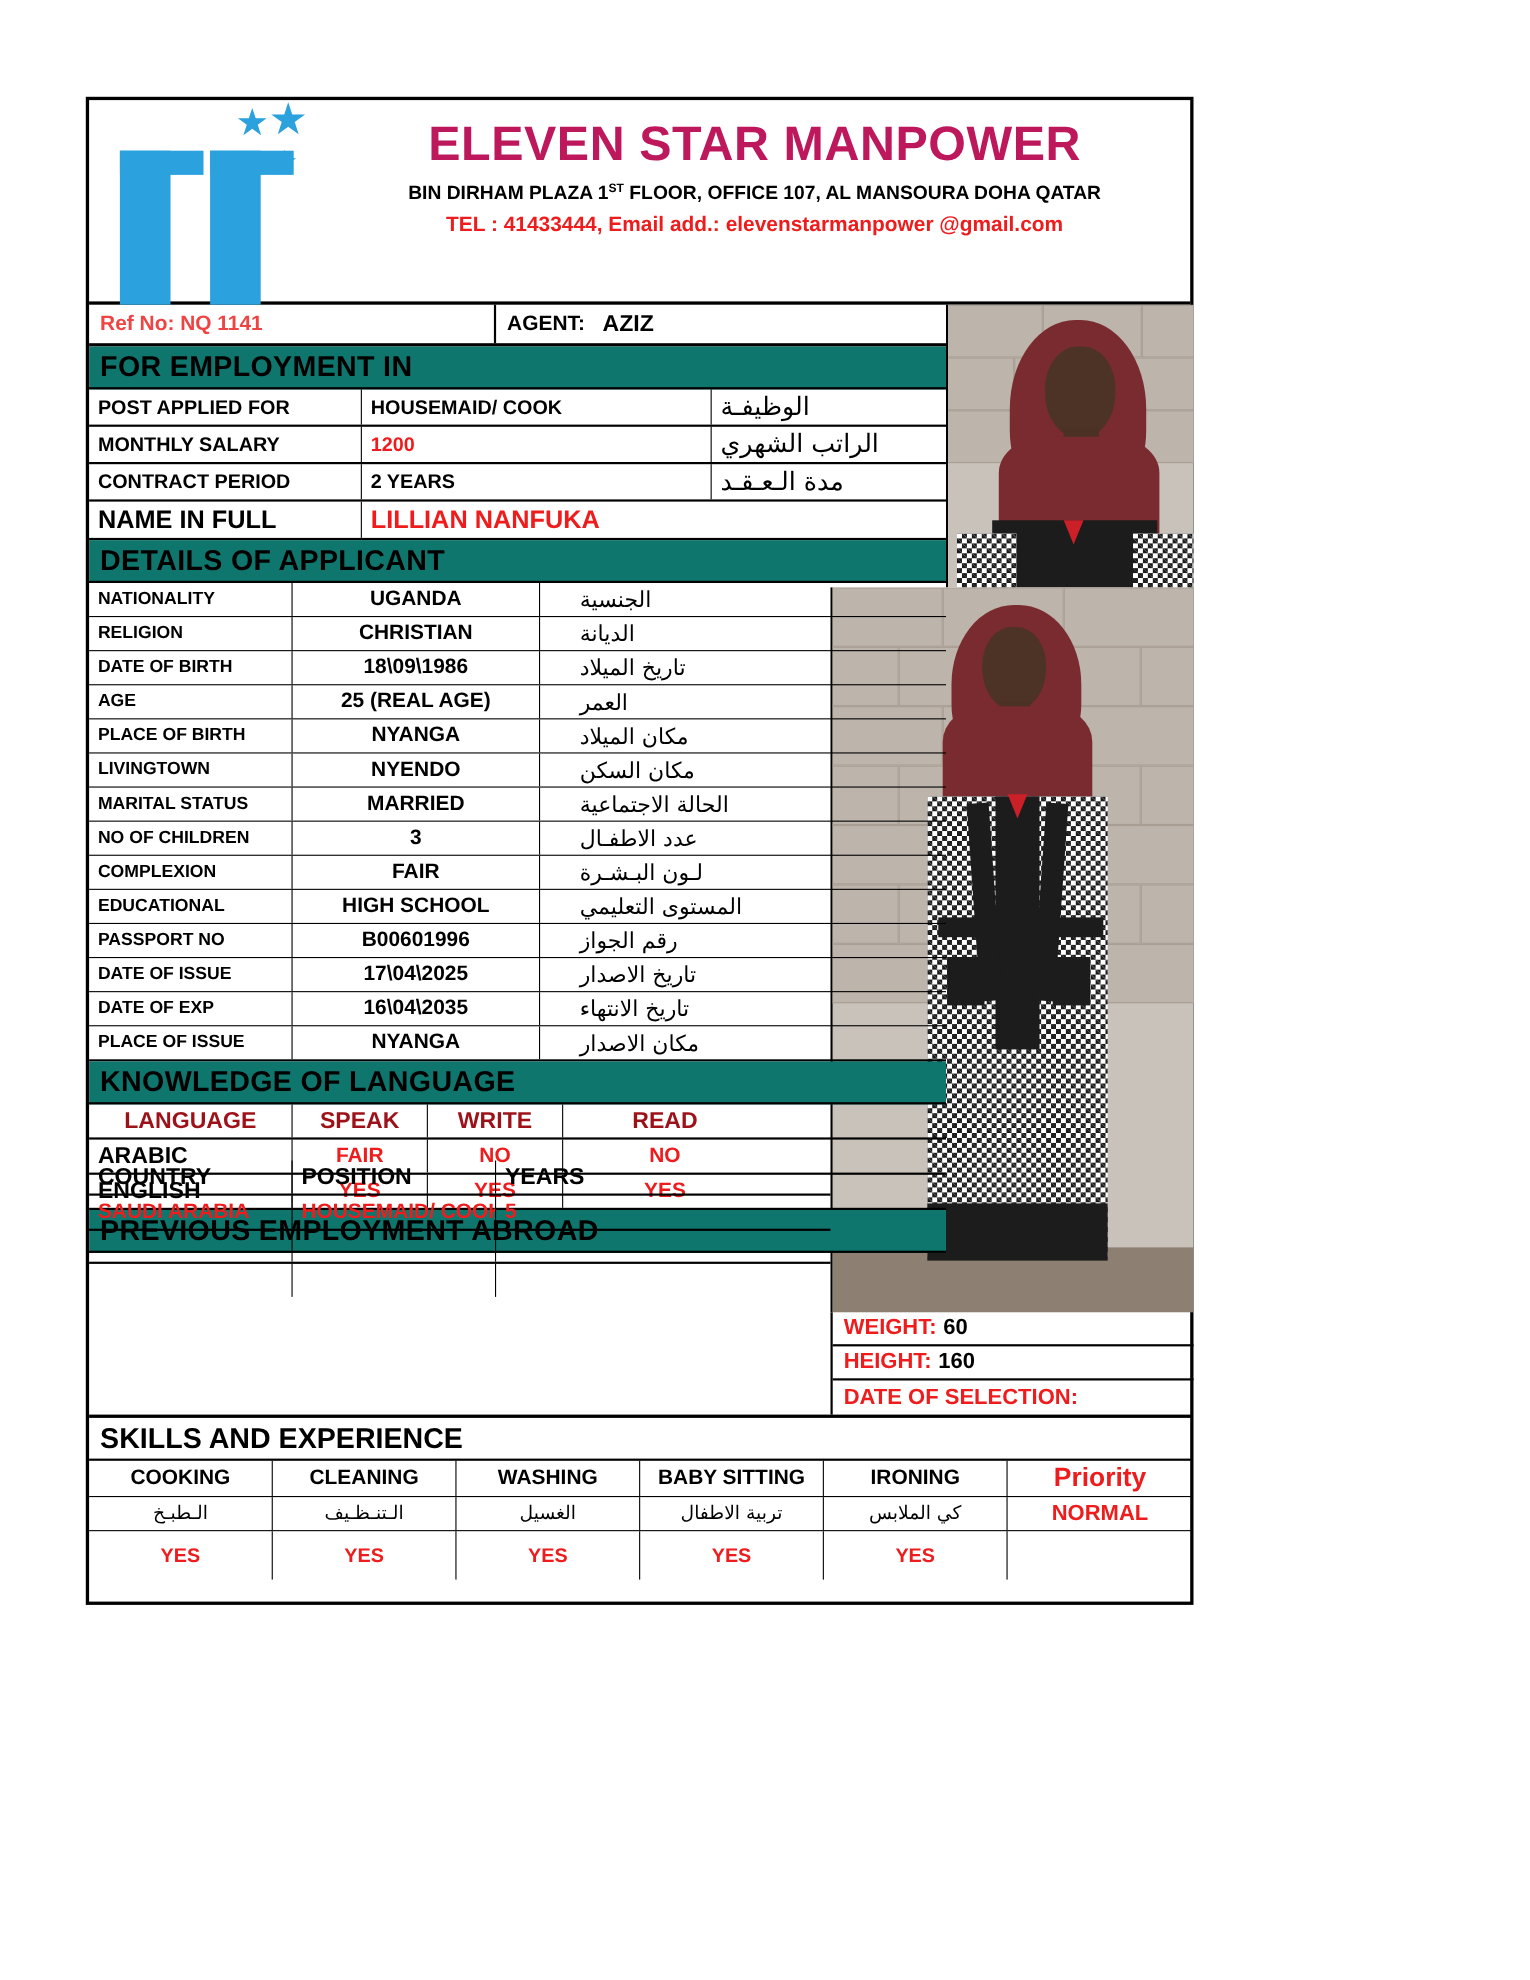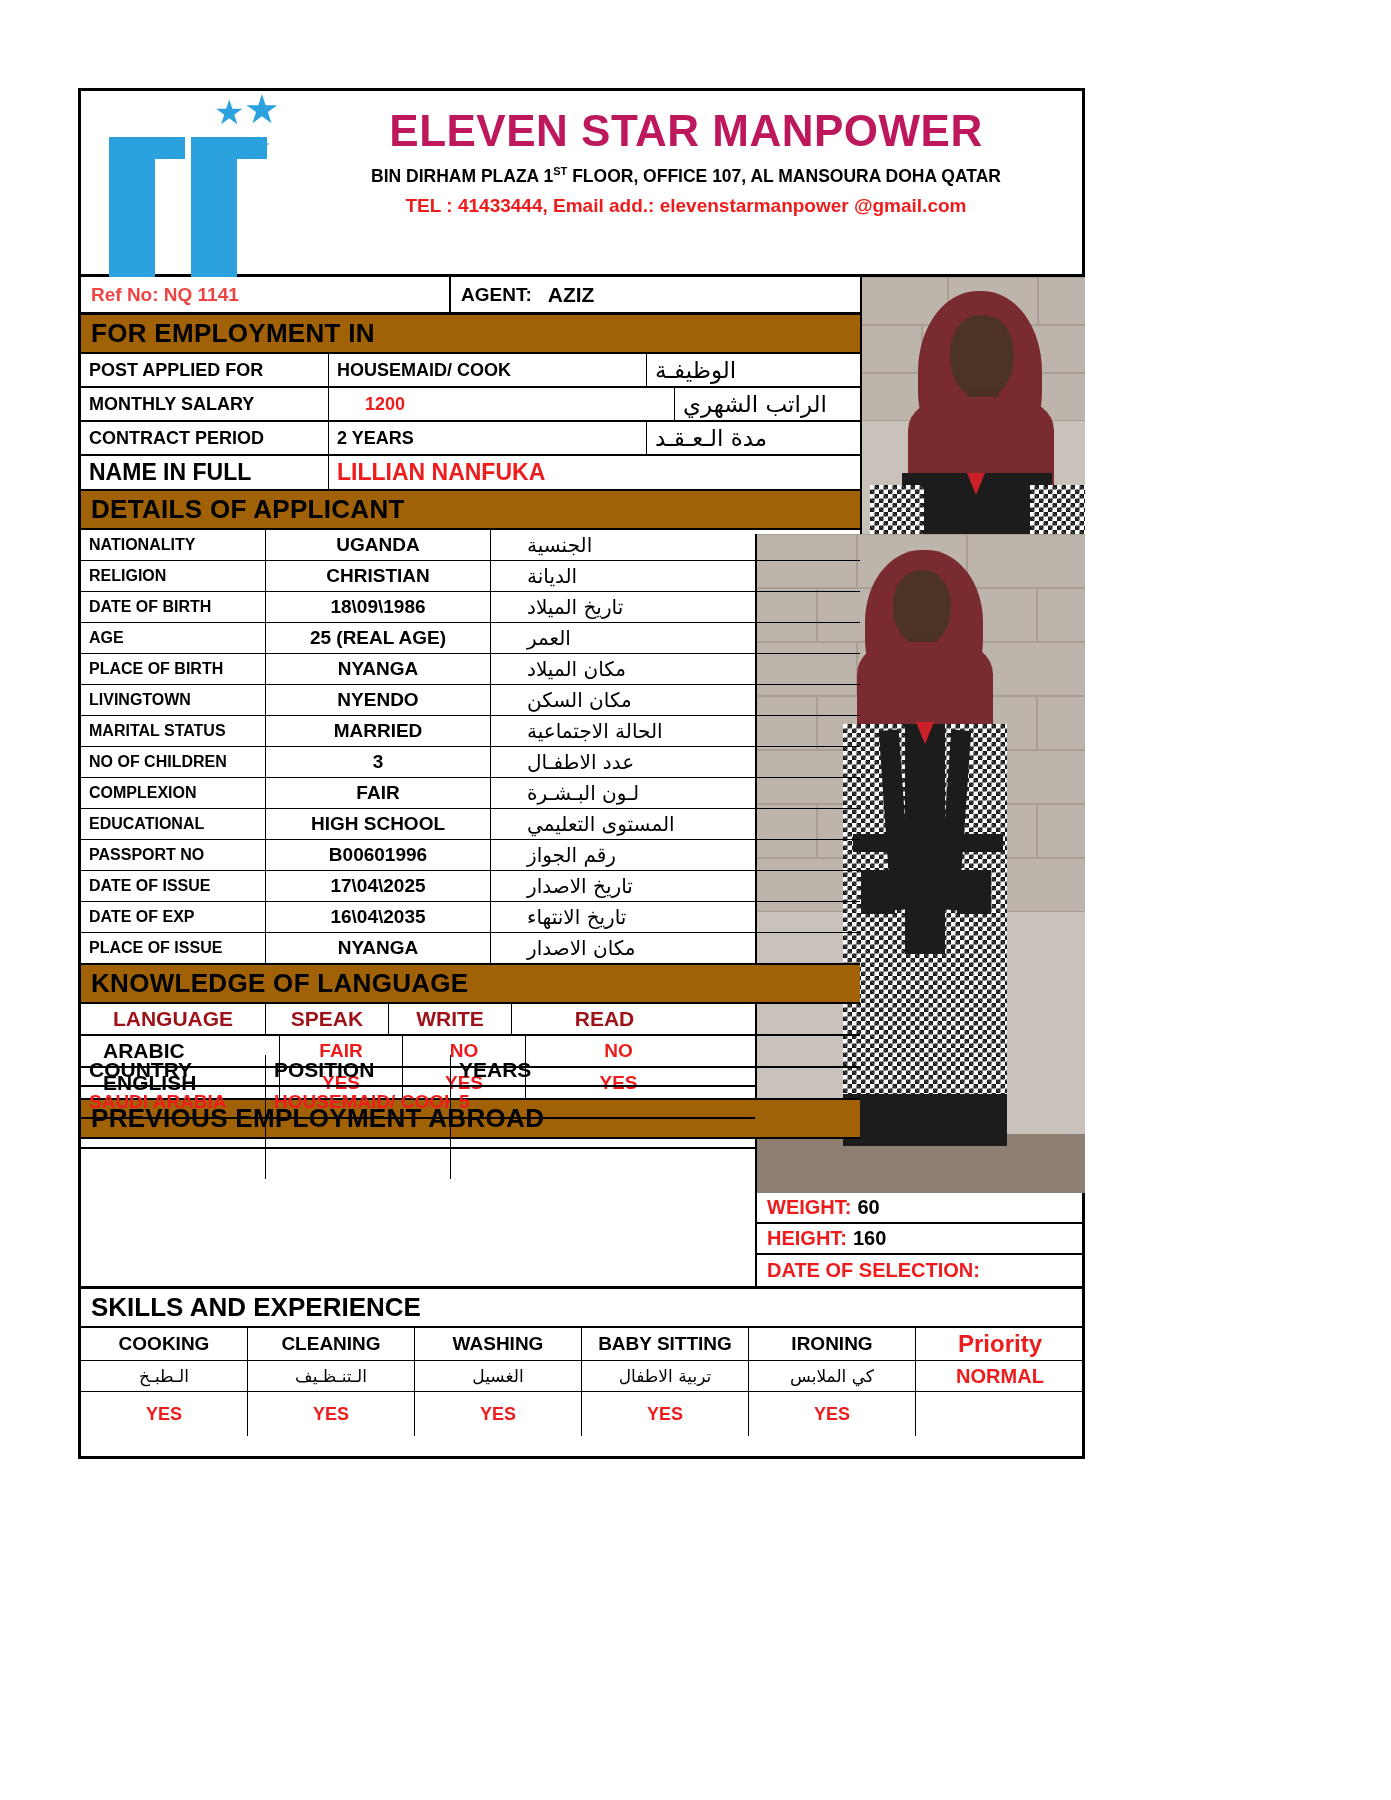--- a/index.html
+++ b/index.html
@@ -117,21 +117,21 @@
     white-space: nowrap;
   }
   .cell.thin { border-right: 1.5px solid #000; }
 
   .section-title {
     font-size: 26px;
     font-weight: bold;
     letter-spacing: 0.3px;
     padding: 3px 10px;
     border-bottom: 2.5px solid #000;
-    background: #a16207;
+    background: #0f766e;
   }
 
   .ref-row { display: flex; border-bottom: 3px solid #000; height: 38px; }
   .ref-cell {
     width: 370px;
     border-right: 2px solid #000;
     display: flex; align-items: center;
     padding-left: 10px;
     font-weight: bold; font-size: 19px;
     color: #ef4444;
@@ -159,21 +159,21 @@
              font-family: "DejaVu Sans", sans-serif; font-weight: normal; font-size: 20px; padding-right: 6px; margin-left: 28px; }
 
   .det-rows .row { border-bottom: 1.5px solid #000; }
 
   
   .lang-head .cell { color: #9d1118; font-size: 21px; justify-content: center; }
   .lang-head .lcell0 { color: #9d1118; }
   .lcell0 { width: 185px; justify-content: flex-start; font-size: 21px; }
   .lcell  { width: 123px; justify-content: center; font-size: 19px; color:#ee1c1c; }
   .lcell-wide { width: 185px; justify-content: center; font-size: 19px; color:#ee1c1c; }
-  .lang-row .lcell0 { color: #000; font-size: 21px; margin-left: 14px; }
+  .lang-row .lcell0 { color: #000; font-size: 21px; }
 
   
   .pe-country  { width: 185px; font-size: 19px; }
   .pe-position { width: 185px; font-size: 19px; }
   .pe-years    { flex: 1; font-size: 19px; }
   .pe-red      { color: #ee1c1c; }
 
   .wh-col {
     position: absolute;
     left: 674px;
@@ -344,21 +344,21 @@
 
         <div class="section-title">FOR EMPLOYMENT IN</div>
 
         <div class="row">
           <div class="cell thin emp-label">POST APPLIED FOR</div>
           <div class="cell thin emp-val">HOUSEMAID/ COOK</div>
           <div class="cell emp-ar">الوظيفـة</div>
         </div>
         <div class="row">
           <div class="cell thin emp-label">MONTHLY SALARY</div>
-          <div class="cell thin emp-val" style="color:#ee1c1c;margin-left:28px;">1200</div>
+          <div class="cell thin emp-val" style="color:#ee1c1c;">1200</div>
           <div class="cell emp-ar">الراتب الشهري</div>
         </div>
         <div class="row">
           <div class="cell thin emp-label">CONTRACT PERIOD</div>
           <div class="cell thin emp-val">2 YEARS</div>
           <div class="cell emp-ar">مدة الـعـقـد</div>
         </div>
 
         <div class="row" style="border-bottom:2.5px solid #000;">
           <div class="cell thin name-label">NAME IN FULL</div>

